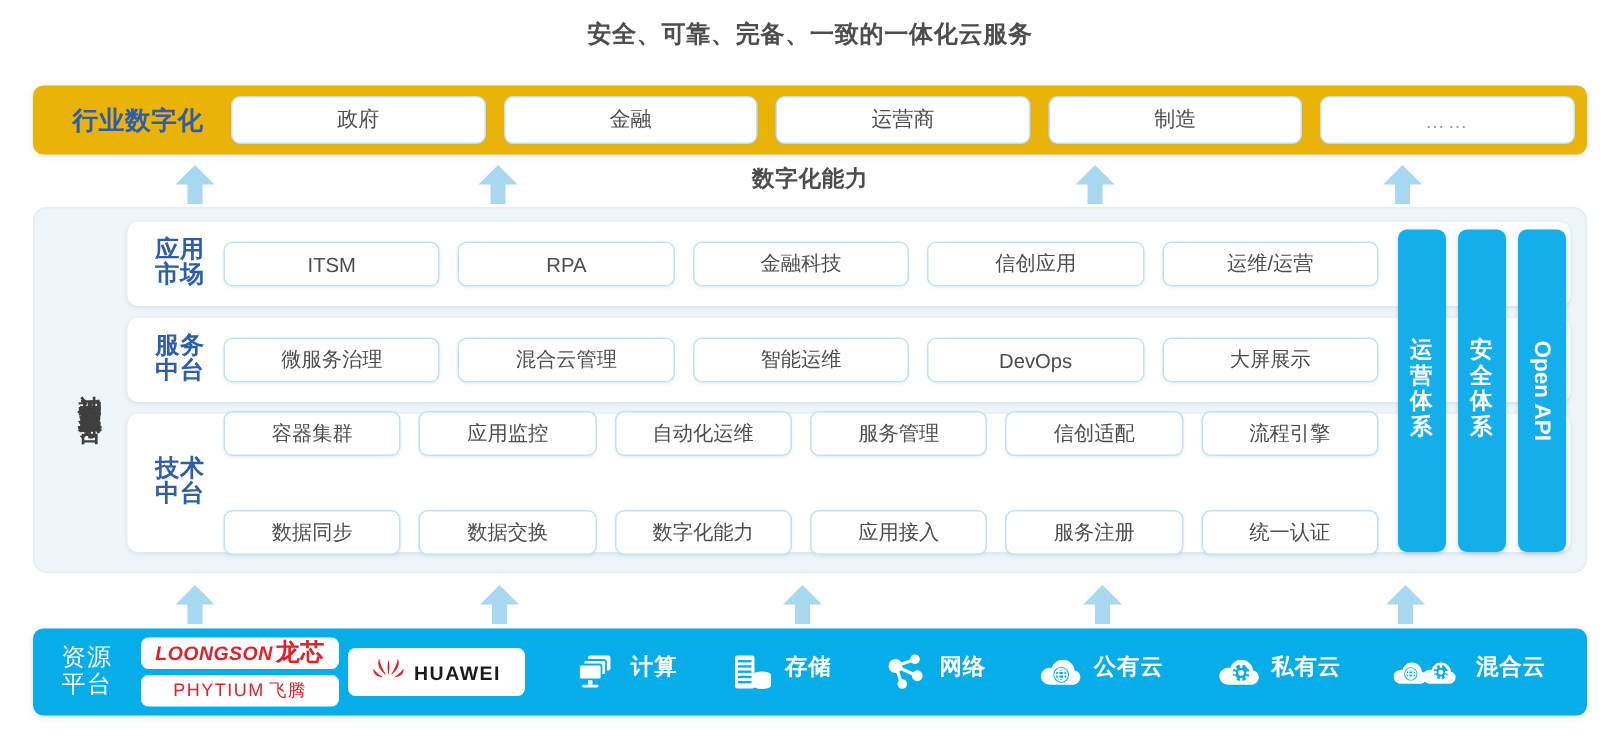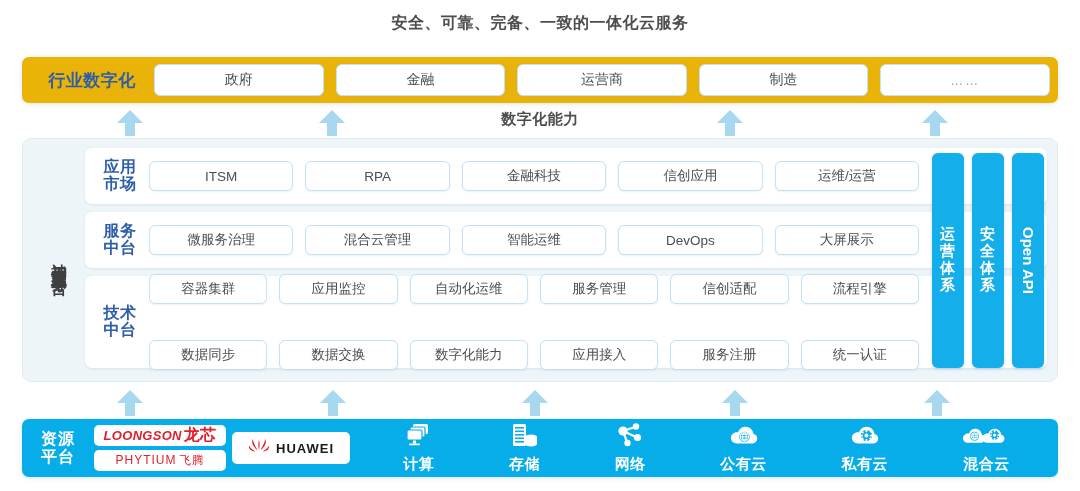--- a/index.html
+++ b/index.html
@@ -142,21 +142,21 @@
 
   
   .resource{
     position:absolute;left:22px;top:419px;width:1036px;height:58px;
     background:#07ade9;border-radius:7px;
     display:flex;align-items:center;
     box-shadow:0 1px 4px rgba(90,130,160,.22);
   }
   .res-label{
     flex:none;width:72px;text-align:center;
-    color:#fff;font-size:16px;font-weight:bold;line-height:1.1;
+    color:#fff;font-size:16px;font-weight:normal;line-height:1.1;
     letter-spacing:1px;
   }
   .res-label span{display:block;}
   .chiplogos{flex:none;display:flex;align-items:center;gap:6px;}
   .chip-col{display:flex;flex-direction:column;gap:4px;}
   .logo-plate{
     background:#fff;border-radius:5px;
     height:21px;min-width:132px;
     display:flex;align-items:center;justify-content:center;
     padding:0 8px;box-sizing:border-box;
@@ -170,21 +170,21 @@
   .phytium{color:#e1202a;font-size:12px;letter-spacing:1px;}
   .phytium .cn{font-size:11.5px;margin-left:3px;}
   .huawei{display:flex;align-items:center;gap:6px;}
   .huawei .mark{width:22px;height:20px;}
   .huawei .txt{font-size:13px;font-weight:bold;color:#1a1a1a;letter-spacing:1px;}
 
   .res-items{
     flex:1;display:flex;align-items:center;justify-content:space-around;
     padding:0 10px 0 16px;
   }
-  .res-item{display:flex;align-items:center;gap:7px;color:#fff;flex-direction:column;}
+  .res-item{display:flex;gap:7px;color:#fff;}
   .res-item .ilabel{font-size:15px;font-weight:bold;letter-spacing:.5px;}
   .res-ico{width:30px;height:26px;flex:none;}
   .res-ico.wide{width:48px;}
 </style>
 </head>
 <body>
 
 <div class="page">
 
   <div class="main-title">安全、可靠、完备、一致的一体化云服务</div>

